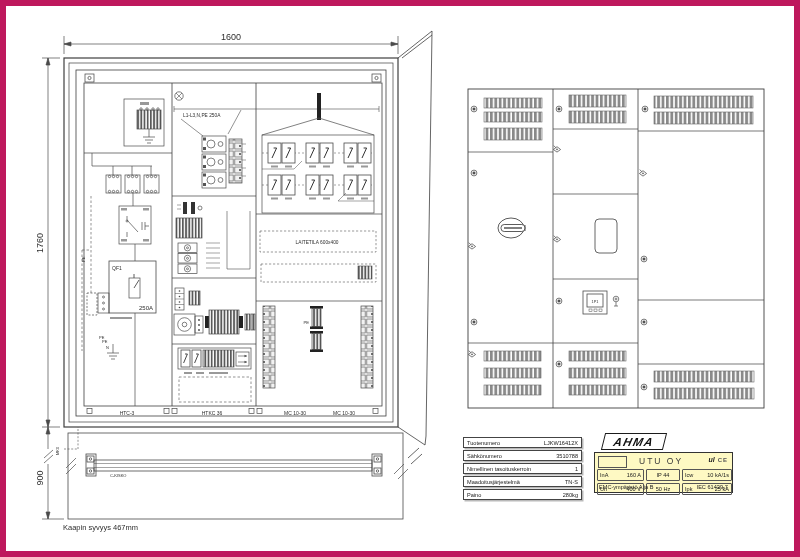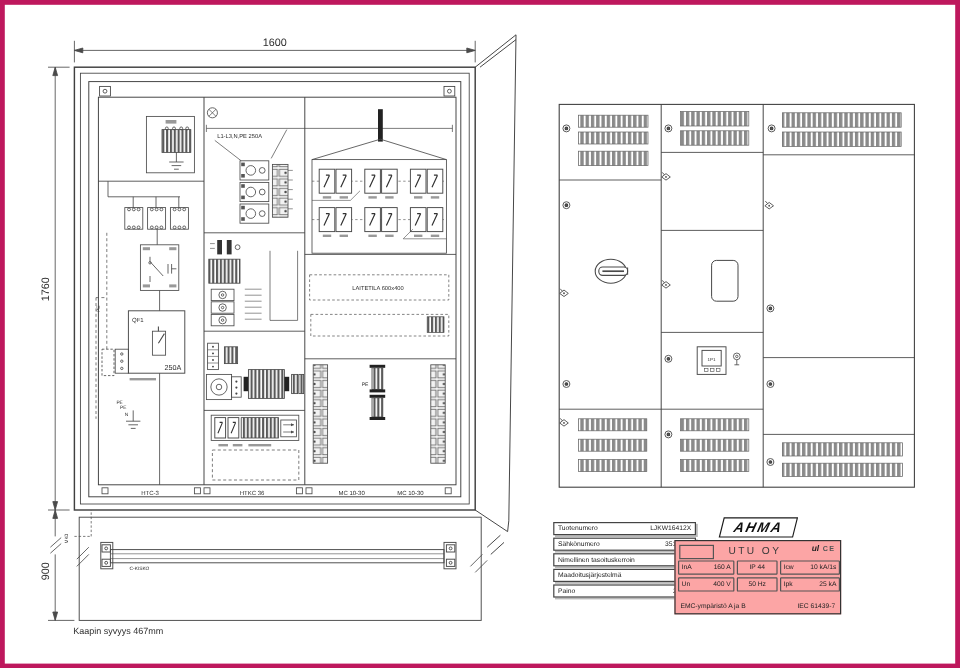--- a/index.html
+++ b/index.html
@@ -1,31 +1,31 @@
 <!DOCTYPE html>
 <html><head>
 <meta charset="utf-8">
 <style>
   html,body{margin:0;padding:0;background:#fff;}
   .canvas{position:relative;width:800px;height:557px;background:#fff;overflow:hidden;
-          font-family:"Liberation Sans", sans-serif;border:4px solid #be185d;box-sizing:border-box;}
+          font-family:"Liberation Sans", sans-serif;border:6px solid #be185d;box-sizing:border-box;}
   .canvas svg{position:absolute;left:0;top:0;}
   svg text{fill:#2e2e2e;stroke:none;font-family:"Liberation Sans", sans-serif;}
   
   .npL{position:absolute;left:457px;top:431px;width:119px;}
   .npL .row{height:11px;border:1px solid #444;background:#fff;box-shadow:1.5px 1.5px 0 #b9b9b9;
             margin-bottom:2px;display:flex;justify-content:space-between;align-items:center;
             padding:0 3px;font-size:5.6px;color:#222;box-sizing:border-box;}
   
   .ahma{position:absolute;left:597px;top:427px;width:60px;height:15px;border:1.4px solid #1b1b1b;
         transform:skewX(-14deg);display:flex;align-items:center;justify-content:center;background:#fff;}
   .ahma span{font-weight:bold;font-style:italic;font-size:11.5px;letter-spacing:1.5px;color:#111;}
   
-  .plate{position:absolute;left:558px;top:446px;width:139px;height:62px;border:1.3px solid #333;
-         background:#fca5a5;box-sizing:border-box;font-size:5.6px;color:#222;}
+  .plate{position:absolute;left:588px;top:446px;width:139px;height:41px;border:1.3px solid #333;
+         background:#fef9c3;box-sizing:border-box;font-size:5.6px;color:#222;}
   .plate .cell{position:absolute;border:1px solid #555;box-sizing:border-box;height:12px;
                display:flex;align-items:center;justify-content:space-between;padding:0 2px;border-radius:1px;}
   .plate .box{position:absolute;left:3px;top:3px;width:27px;height:10px;border:1px solid #555;}
   .plate .utu{position:absolute;left:44px;top:3px;font-size:8.5px;letter-spacing:2px;color:#3a3a3a;}
   .plate .marks{position:absolute;right:4px;top:3px;display:flex;gap:3px;align-items:center;}
   .plate .mul{font-style:italic;font-weight:bold;font-size:7px;}
   .plate .mce{font-size:6px;font-weight:bold;letter-spacing:1px;color:#555;}
   .plate .footL{position:absolute;left:4px;bottom:2px;}
   .plate .footR{position:absolute;right:4px;bottom:2px;}
   .ctr{justify-content:center !important;}

